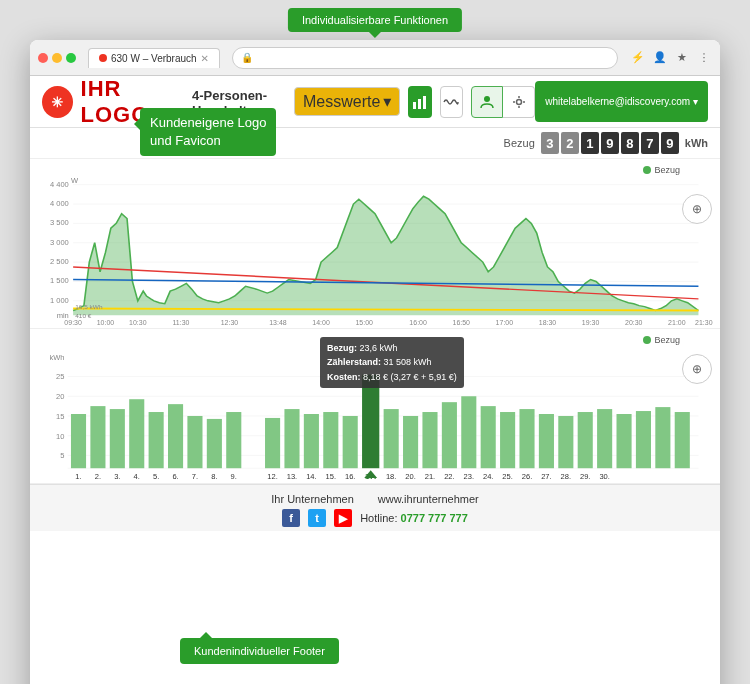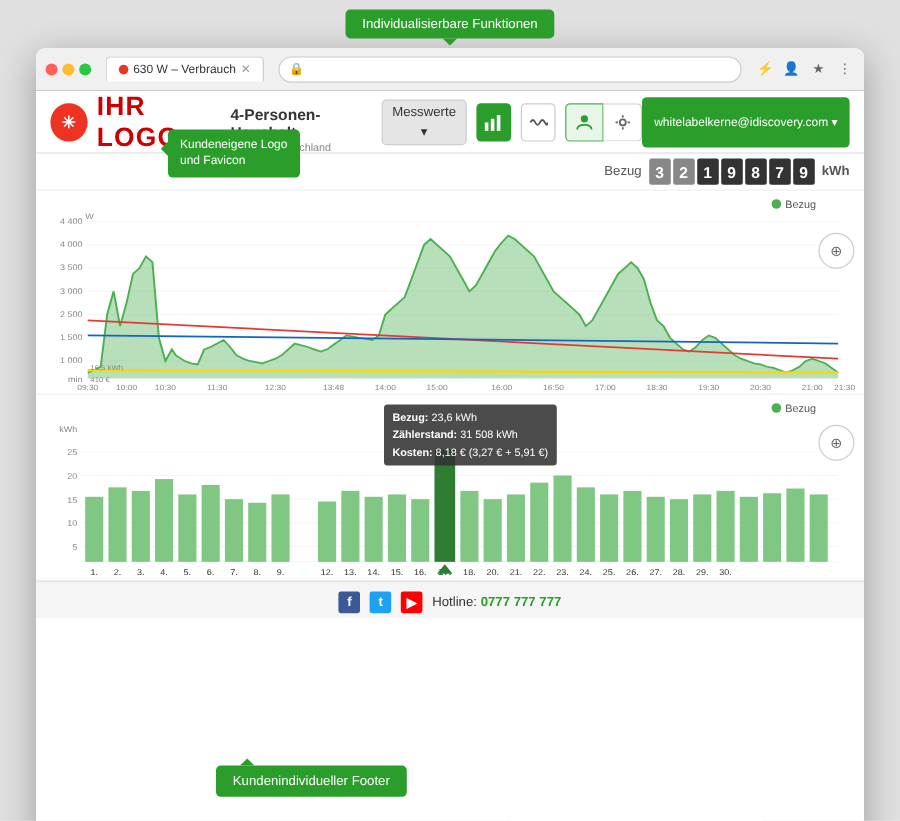--- a/index.html
+++ b/index.html
@@ -142,31 +142,30 @@
 
     .household-selector {
       display: flex;
       flex-direction: column;
       align-items: center;
       font-size: 10px;
       color: #555;
     }
 
     .messwerte-btn {
-      background: #e5e5e5;
+      background: #eab308;
       border: 1px solid #ccc;
       border-radius: 4px;
       padding: 4px 8px;
-      font-size: 11px;
+      font-size: 16px;
       color: #333;
       cursor: pointer;
       display: flex;
       align-items: center;
       gap: 3px;
-      flex-direction: column;
     }
 
     .icon-btn {
       width: 32px;
       height: 32px;
       border-radius: 4px;
       display: flex;
       align-items: center;
       justify-content: center;
       cursor: pointer;
@@ -358,21 +357,21 @@
     }
 
     .bubble-logo {
       position: absolute;
       left: 140px;
       top: 108px;
       background: #2a9d2a;
       color: #fff;
       padding: 6px 10px;
       border-radius: 4px;
-      font-size: 10px;
+      font-size: 13px;
       line-height: 1.4;
       white-space: nowrap;
       z-index: 10;
     }
     .bubble-logo::before {
       content: '';
       position: absolute;
       top: 10px;
       left: -6px;
       border: 6px solid transparent;
@@ -680,20 +679,24 @@
       </div>
       <div>
         <strong>Kosten:</strong> <span>8,18 € (3,27 € + 5,91 €)</span>
       </div>
     </div>
 
     <div class="nav-compass" style="top:40px;">⊕</div>
   </div>
 
   <div class="app-footer">
+    <div class="footer-company">
+      <span>Ihr Unternehmen</span>
+      <span>www.ihrunternehmer</span>
+    </div>
     <div class="footer-social">
       <div class="social-icon social-fb">f</div>
       <div class="social-icon social-tw">t</div>
       <div class="social-icon social-yt">▶</div>
       <span class="footer-hotline">
         <span>Hotline:</span>
         <span class="footer-phone">0777 777 777</span>
       </span>
     </div>
   </div>

